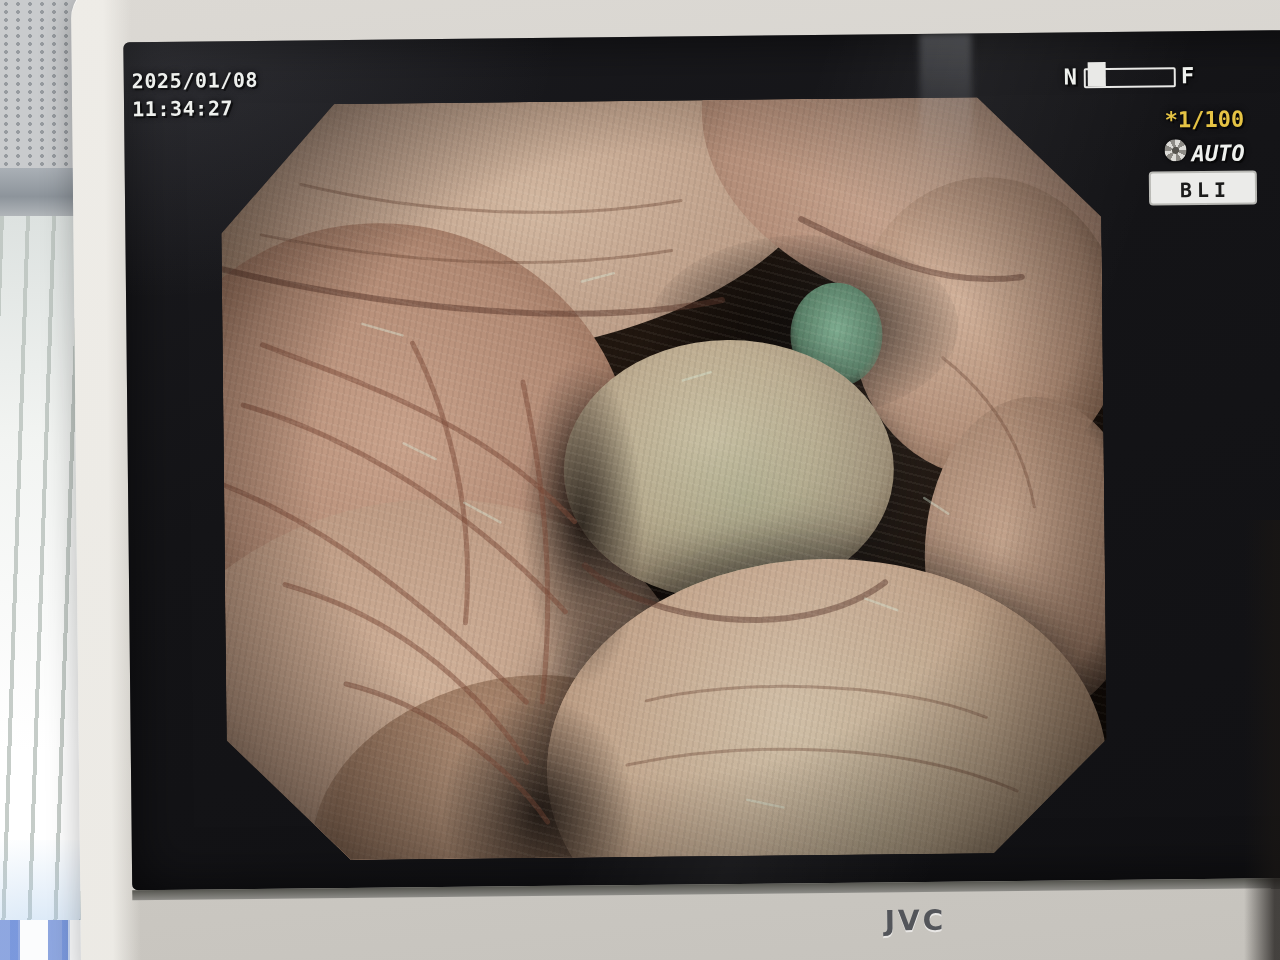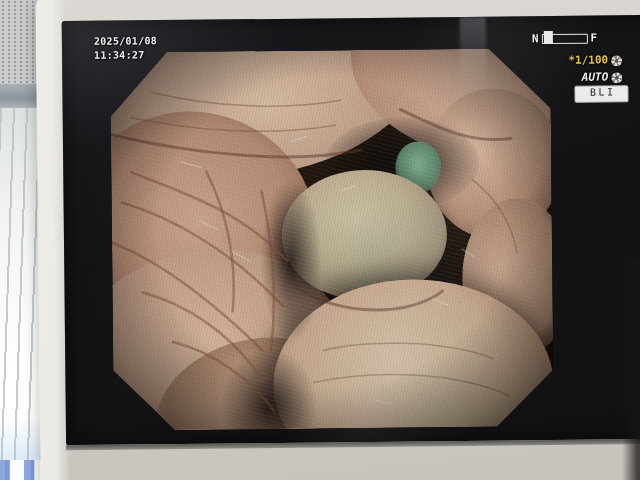--- a/index.html
+++ b/index.html
@@ -68,36 +68,36 @@
   .reflect-sheen{left:0;top:0;right:0;bottom:0;
     background:linear-gradient(108deg, rgba(255,255,255,0) 47%, rgba(255,255,255,.05) 58%, rgba(255,255,255,0) 72%);}
   .reflect-streak{left:398px;top:0;width:26px;height:66px;
     background:linear-gradient(180deg, rgba(235,240,247,.22), rgba(235,240,247,0));filter:blur(1.5px);}
   .reflect-tl{left:0;top:0;width:220px;height:130px;
     background:radial-gradient(ellipse at 8% 0%, rgba(195,198,210,.12), rgba(0,0,0,0) 70%);}
 
   
   .osd{font-family:"DejaVu Sans Mono",monospace;font-weight:bold;color:#eef0ed;
        text-shadow:0 0 3px rgba(0,0,0,.9),1px 1px 0 rgba(0,0,0,.5);}
-  .timestamp{left:32px;top:14px;font-size:10px;line-height:14px;letter-spacing:.3px;}
+  .timestamp{left:4px;top:14px;font-size:10px;line-height:14px;letter-spacing:.3px;}
   .focus-ind{left:470px;top:16px;display:flex;align-items:center;gap:3px;font-size:11px;}
   .focus-bar{position:relative;width:44px;height:8px;border:1.5px solid #e9e9e7;border-radius:1px;}
   .focus-slider{position:absolute;left:1px;top:-3.5px;width:9px;height:12px;background:#e9e9e7;}
-  .osd-row{display:flex;align-items:flex-end;gap:3px;font-size:11px;}
+  .osd-row{display:flex;align-items:flex-start;gap:3px;font-size:11px;flex-direction:column;}
   .row-shutter{right:50px;top:38px;color:#e5c344;}
   .row-auto{right:50px;top:55px;font-style:italic;}
   .cam-icon{width:11px;height:11px;border-radius:50%;display:inline-block;
     background:
       radial-gradient(circle at 50% 50%, #55534e 0 1.6px, rgba(0,0,0,0) 1.9px),
       repeating-conic-gradient(#dddcd8 0 28deg, #8d8b86 28deg 60deg);
     box-shadow:0 0 2px rgba(0,0,0,.8);}
   .badge{right:44px;top:70px;width:52px;height:15px;border-radius:2px;
     background:#ebebe9;border:1px solid #b9b9b5;
-    display:flex;align-items:flex-start;justify-content:center;
-    font-family:"DejaVu Sans Mono",monospace;font-weight:normal;font-size:10px;
+    display:flex;align-items:flex-end;justify-content:center;
+    font-family:"DejaVu Sans Mono",monospace;font-weight:bold;font-size:10px;
     color:#1b1b1b;letter-spacing:2.5px;text-indent:2.5px;}
 
   
   .scope{
     left:48px;top:32px;width:440px;height:378px;
     clip-path:polygon(13% 0%, 86% 0%, 100% 16%, 100% 85%, 87% 100%, 14% 100%, 0% 84%, 0% 17%);
     background:radial-gradient(ellipse at 50% 45%, #251a12 0%, #170f0a 70%, #110b07 100%);
     overflow:hidden;
   }
   .fold{position:absolute;border-radius:50%;}
@@ -235,15 +235,16 @@
       <span>AUTO</span>
       <span class="cam-icon"></span>
     </div>
 
     <div class="abs badge">
       <span>BLI</span>
     </div>
   </div>
 
   <div class="abs chamfer"></div>
+  <div class="abs brand">JVC</div>
 </div>
 
 <div class="abs right-shade"></div>
 
 </body></html>

